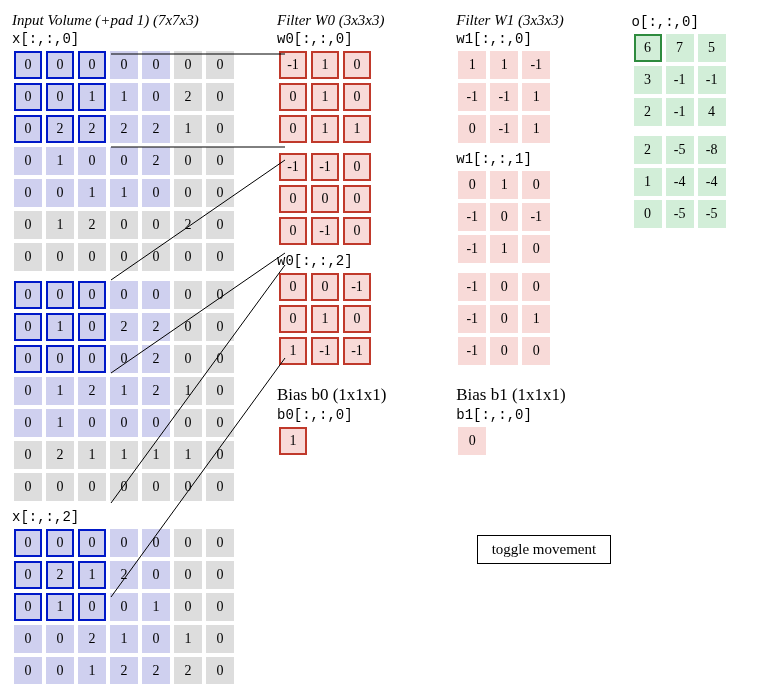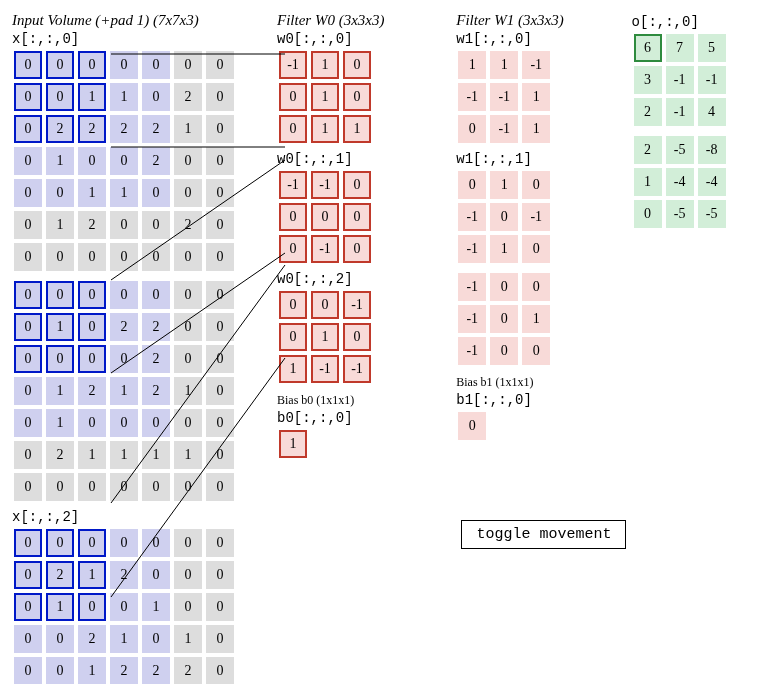--- a/index.html
+++ b/index.html
@@ -34,24 +34,24 @@
   }
   .cell.blue     { background: #cfd0ef; }
   .cell.red      { background: #f8dad8; }
   .cell.green    { background: #d2eed8; }
 
   .hl-blue  { outline: 2px solid #0018c8; outline-offset: -2px; }
   .hl-red   { outline: 2px solid #c0392b; outline-offset: -2px; }
   .hl-green { outline: 2px solid #2e8b3e; outline-offset: -2px; }
 
   .vol-block { margin-bottom: 6px; }
-  .biaslabel { font-size: 12px; margin-top: 8px; }
+  .biaslabel { font-size: 17px; margin-top: 18px; }
 
   #toggle {
-    font-family: Liberation Mono, monospace;
+    font-family: Liberation Serif, serif;
     font-size: 15px;
     background: #fff;
     border: 1px solid #000;
     padding: 5px 14px;
     cursor: pointer;
   }
   #toggle-wrap { margin-top: 78px; text-align: center; }
 
   svg.lines {
     position: absolute;
@@ -273,21 +273,20 @@
               <div class="cell red hl-red">0</div>
             </div>
             <div class="row">
               <div class="cell red hl-red">0</div>
               <div class="cell red hl-red">1</div>
               <div class="cell red hl-red">1</div>
             </div>
           </div>
         </div>
         <div class="vol-block">
-          <div class="slicelabel">w0[:,:,1]</div>
           <div class="grid">
             <div class="row">
               <div class="cell red hl-red">-1</div>
               <div class="cell red hl-red">-1</div>
               <div class="cell red hl-red">0</div>
             </div>
             <div class="row">
               <div class="cell red hl-red">0</div>
               <div class="cell red hl-red">0</div>
               <div class="cell red hl-red">0</div>

